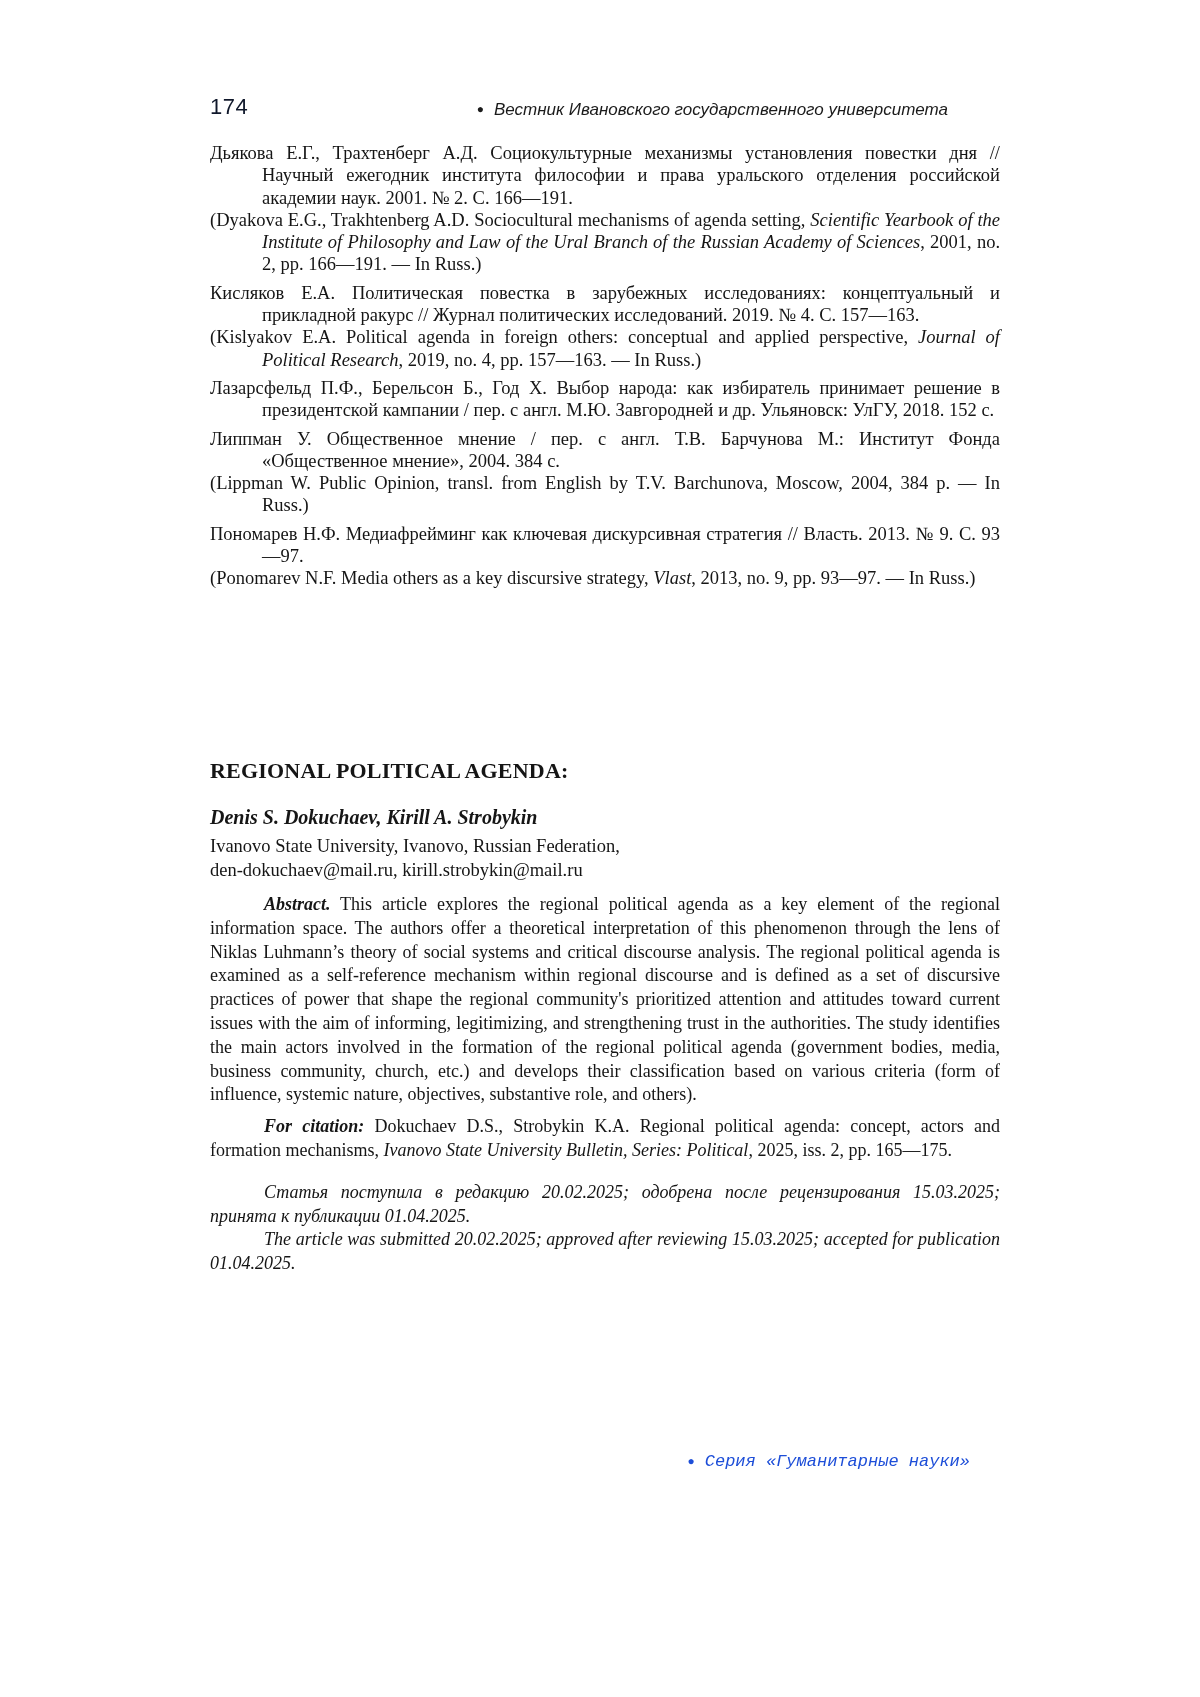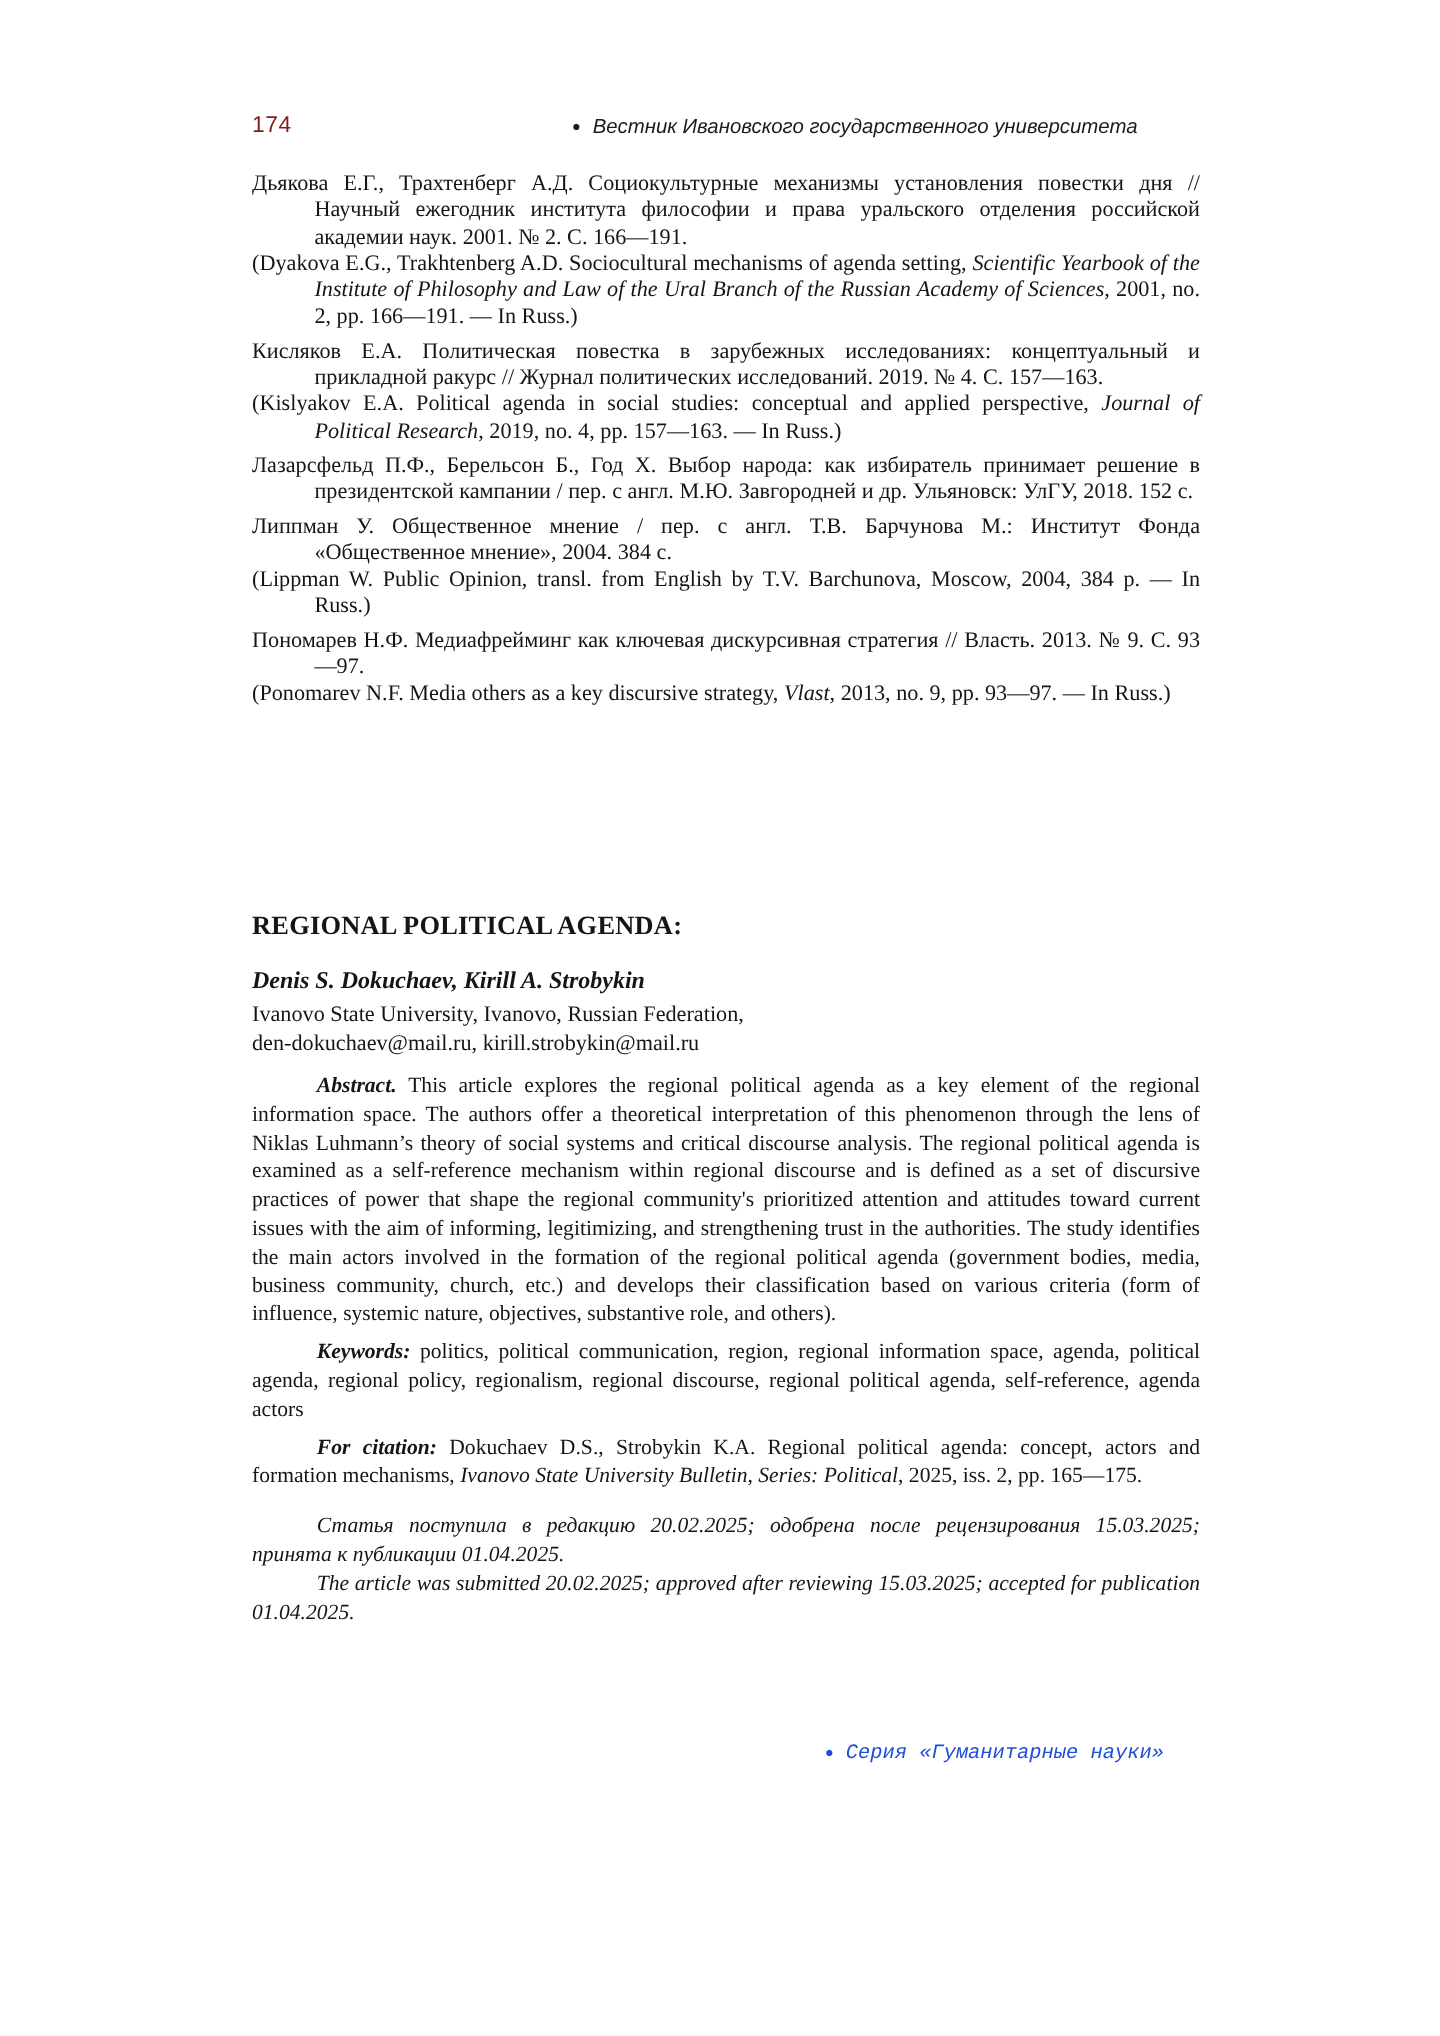--- a/index.html
+++ b/index.html
@@ -9,21 +9,21 @@
     -webkit-font-smoothing:antialiased;
   }
   .page{position:absolute;inset:0;background:#ffffff;overflow:hidden;}
 
   
   .header{
     position:absolute;top:94px;left:210px;width:790px;
     display:flex;align-items:baseline;
     font-family:"Liberation Sans", sans-serif;
   }
-  .page-number{font-size:19px;letter-spacing:0.5px;color:#7f1d1d;}
+  .page-number{font-size:22px;letter-spacing:0.5px;color:#0f172a;}
   .running-title{
     margin-left:auto;margin-right:52px;
     font-style:italic;font-size:17px;color:#1b1b1b;
     display:inline-flex;align-items:center;gap:10px;
   }
   .bullet{font-style:normal;font-size:12px;position:relative;top:-1px;}
 
   
   .references{
     position:absolute;top:142px;left:210px;width:790px;
@@ -75,21 +75,21 @@
     </span>
   </div>
 
   <div class="references">
     <div class="ref">
       <p>Дьякова Е.Г., Трахтенберг А.Д. Социокультурные механизмы установления повестки дня // Научный ежегодник института философии и права уральского отделения российской академии наук. 2001. № 2. С. 166—191.</p>
       <p><span>(Dyakova E.G., Trakhtenberg A.D. Sociocultural mechanisms of agenda setting, </span><span class="seg-i">Scientific Yearbook of the Institute of Philosophy and Law of the Ural Branch of the Russian Academy of Sciences</span><span>, 2001, no. 2, pp. 166—191. — In Russ.)</span></p>
     </div>
     <div class="ref">
       <p>Кисляков Е.А. Политическая повестка в зарубежных исследованиях: концептуальный и прикладной ракурс // Журнал политических исследований. 2019. № 4. С. 157—163.</p>
-      <p><span>(Kislyakov E.A. Political agenda in social studies: conceptual and applied perspective, </span><span class="seg-i">Journal of Political Research</span><span>, 2019, no. 4, pp. 157—163. — In Russ.)</span></p>
+      <p><span>(Kislyakov E.A. Political agenda in foreign others: conceptual and applied perspective, </span><span class="seg-i">Journal of Political Research</span><span>, 2019, no. 4, pp. 157—163. — In Russ.)</span></p>
     </div>
     <div class="ref">
       <p>Лазарсфельд П.Ф., Берельсон Б., Год Х. Выбор народа: как избиратель принимает решение в президентской кампании / пер. с англ. М.Ю. Завгородней и др. Ульяновск: УлГУ, 2018. 152 с.</p>
     </div>
     <div class="ref">
       <p>Липпман У. Общественное мнение / пер. с англ. Т.В. Барчунова М.: Институт Фонда «Общественное мнение», 2004. 384 с.</p>
       <p><span>(Lippman W. Public Opinion, transl. from English by T.V. Barchunova, Moscow, 2004, 384 p. — In Russ.)</span></p>
     </div>
     <div class="ref">
       <p>Пономарев Н.Ф. Медиафрейминг как ключевая дискурсивная стратегия // Власть. 2013. № 9. С. 93—97.</p>
@@ -99,21 +99,20 @@
 
   <div class="article">
     <div class="title">
       <div>REGIONAL POLITICAL AGENDA:</div>
     </div>
     <div class="authors">Denis S. Dokuchaev, Kirill A. Strobykin</div>
     <div class="affiliation">Ivanovo State University, Ivanovo, Russian Federation,</div>
     <div class="emails">den-dokuchaev@mail.ru, kirill.strobykin@mail.ru</div>
 
     <p class="par abstract"><span class="seg-bi">Abstract.</span><span> This article explores the regional political agenda as a key element of the regional information space. The authors offer a theoretical interpretation of this phenomenon through the lens of Niklas Luhmann’s theory of social systems and critical discourse analysis. The regional political agenda is examined as a self-reference mechanism within regional discourse and is defined as a set of discursive practices of power that shape the regional community's prioritized attention and attitudes toward current issues with the aim of informing, legitimizing, and strengthening trust in the authorities. The study identifies the main actors involved in the formation of the regional political agenda (government bodies, media, business community, church, etc.) and develops their classification based on various criteria (form of influence, systemic nature, objectives, substantive role, and others).</span></p>
-    <p class="par keywords"><span class="seg-bi">Keywords:</span><span> politics, political communication, region, regional information space, agenda, political agenda, regional policy, regionalism, regional discourse, regional political agenda, self-reference, agenda actors</span></p>
     <p class="par citation"><span class="seg-bi">For citation:</span><span> Dokuchaev D.S., Strobykin K.A. Regional political agenda: concept, actors and formation mechanisms, </span><span class="seg-i">Ivanovo State University Bulletin, Series: Political</span><span>, 2025, iss. 2, pp. 165—175.</span></p>
 
     <p class="par dates">Статья поступила в редакцию 20.02.2025; одобрена после рецензирования 15.03.2025; принята к публикации 01.04.2025.</p>
     <p class="par dates-en">The article was submitted 20.02.2025; approved after reviewing 15.03.2025; accepted for publication 01.04.2025.</p>
   </div>
 
   <div class="footer">
     <span class="bullet">●</span><span>Серия «Гуманитарные науки»</span>
   </div>
 

